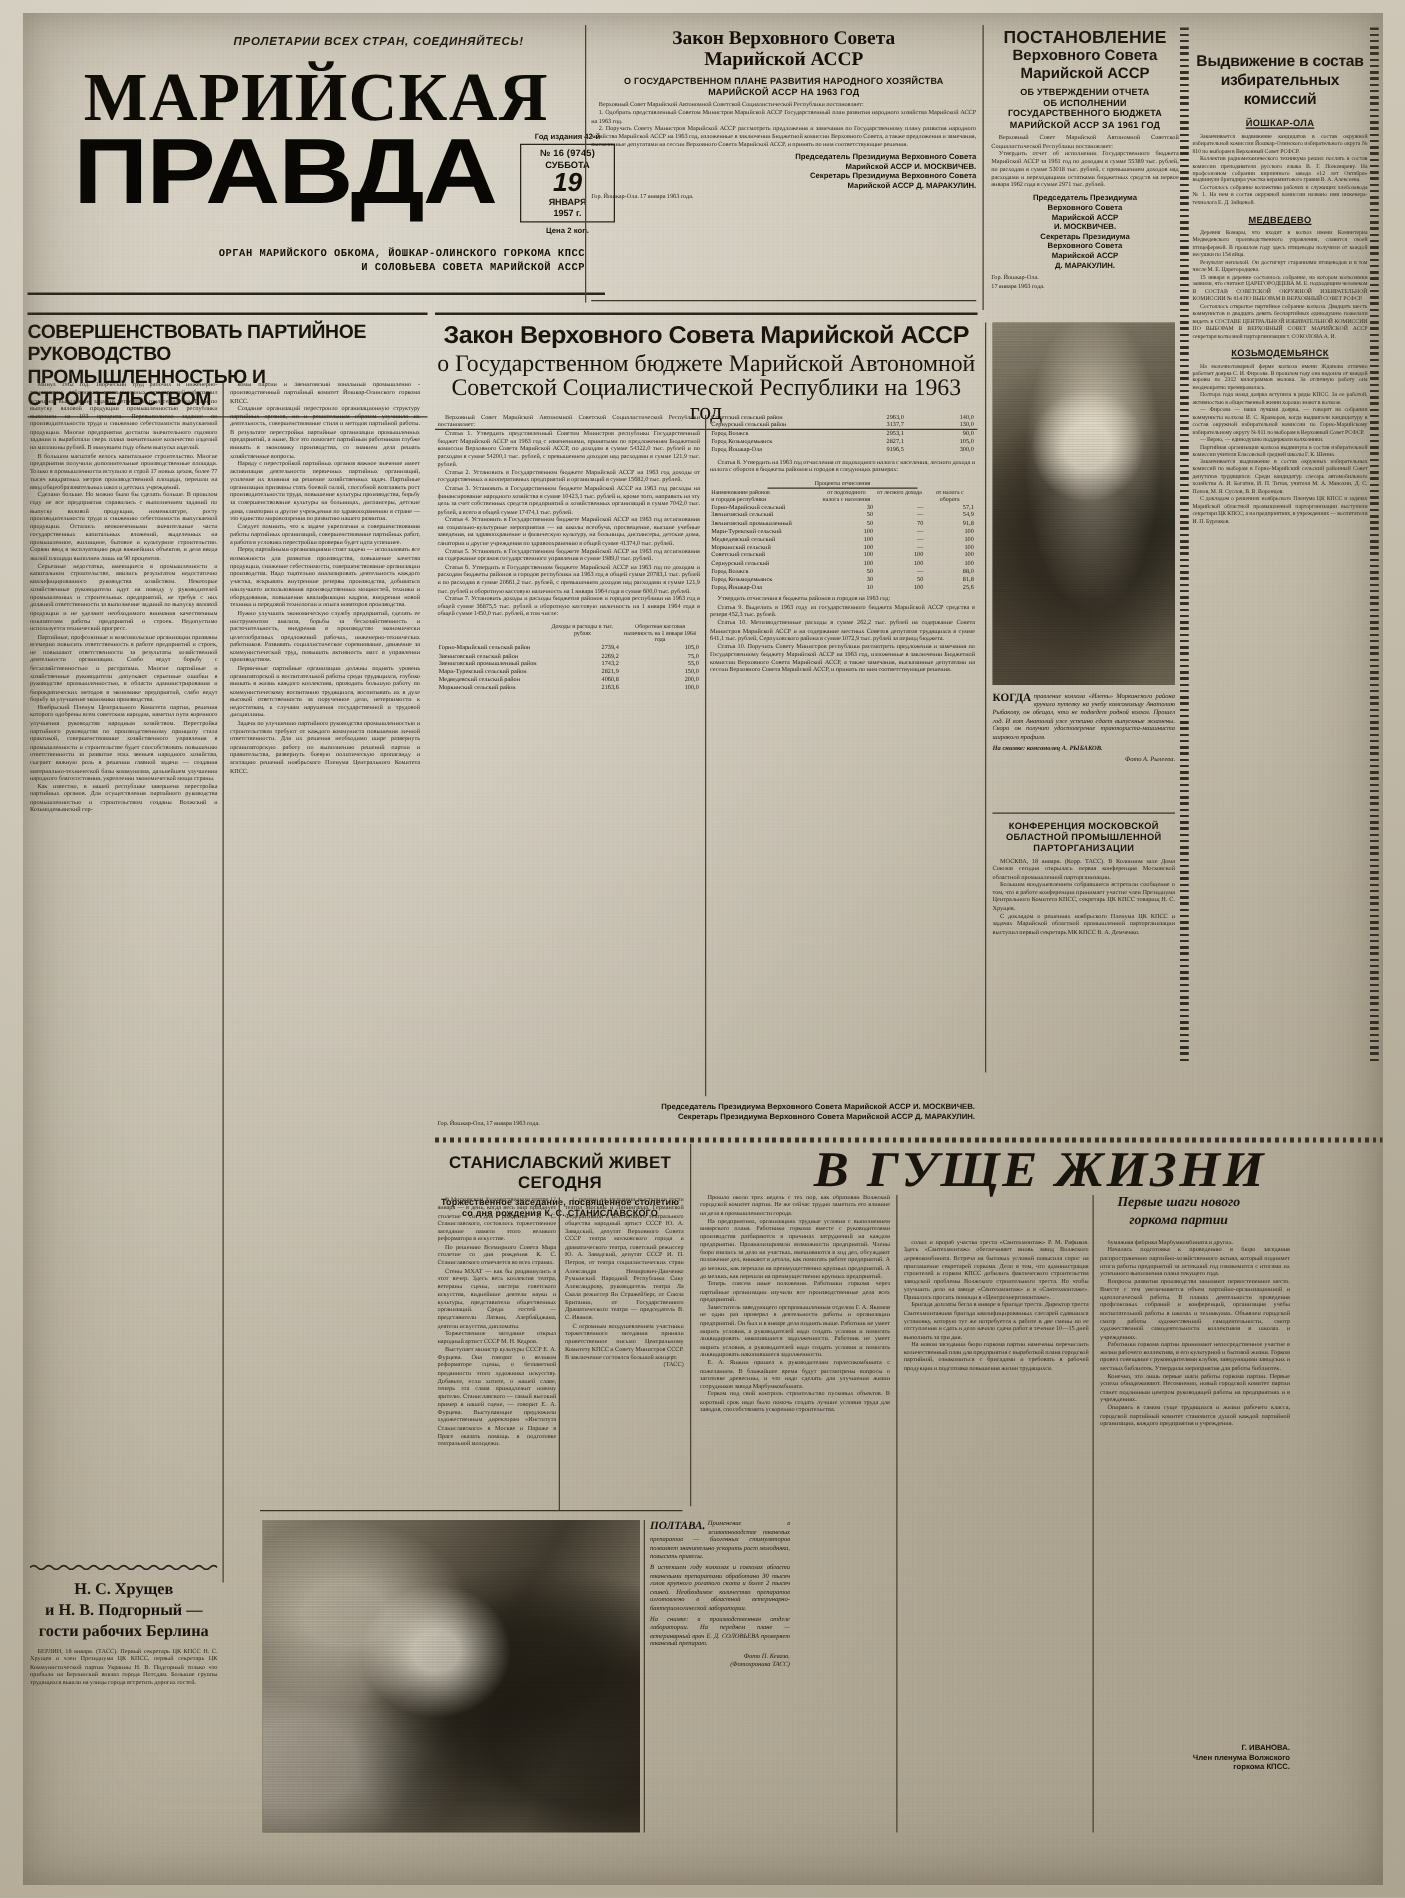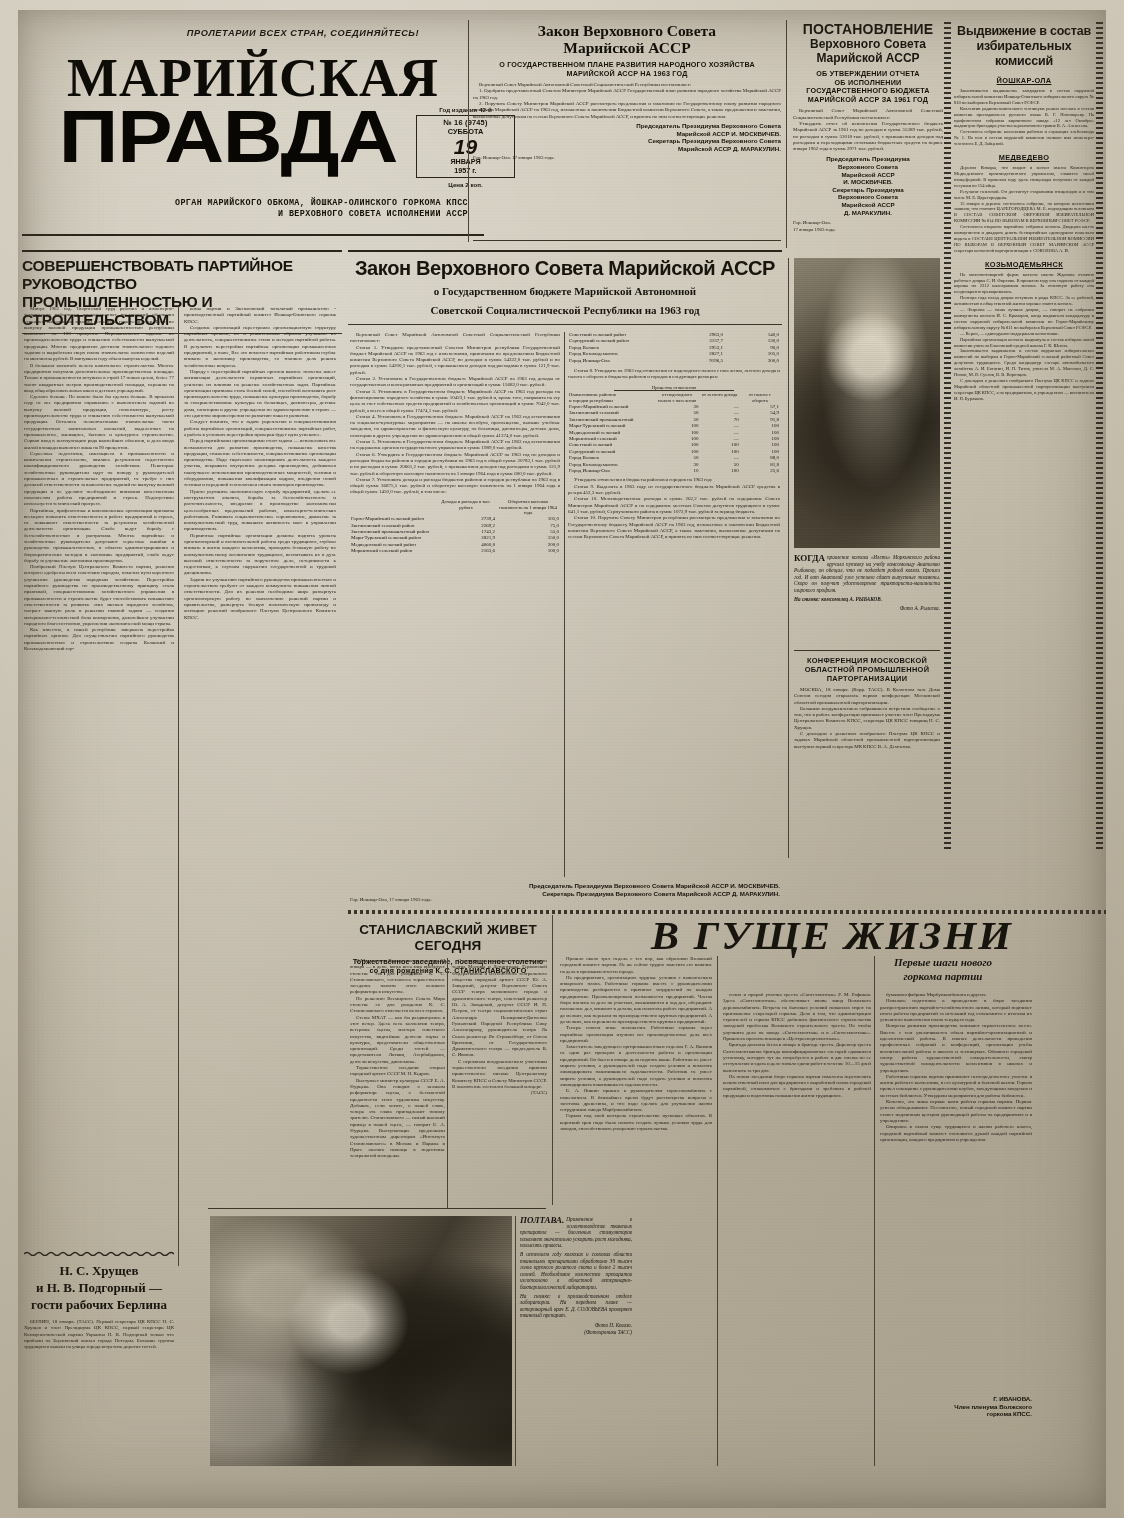--- a/index.html
+++ b/index.html
@@ -69,21 +69,21 @@
   .hdr-law{font-family:"Liberation Serif",serif;font-weight:bold;font-size:15.5px;line-height:17px;text-align:center;color:#0f0d08;}
   .sub-caps{font-family:"Liberation Sans",sans-serif;font-weight:bold;font-size:7.2px;line-height:8.6px;text-align:center;letter-spacing:.2px;color:#171309;}
   .sig{font-family:"Liberation Sans",sans-serif;font-weight:bold;font-size:6.2px;line-height:7.6px;text-align:right;color:#171309;}
 
   .hdr-post{font-family:"Liberation Sans",sans-serif;font-weight:bold;font-size:14px;line-height:15px;text-align:center;letter-spacing:.2px;}
   .hdr-post2{font-family:"Liberation Sans",sans-serif;font-weight:bold;font-size:12px;line-height:14px;text-align:center;}
   .hdr-vyd{font-family:"Liberation Sans",sans-serif;font-weight:bold;font-size:12.5px;line-height:15px;text-align:center;letter-spacing:-.2px;}
 
   .big-head-1{font-family:"Liberation Sans",sans-serif;font-weight:bold;font-size:15.5px;line-height:18px;letter-spacing:-.3px;}
   .big-head-2{font-family:"Liberation Sans",sans-serif;font-weight:bold;font-size:19.5px;line-height:22px;text-align:center;letter-spacing:-.4px;transform:scaleX(1.03);}
-  .big-head-serif{font-family:"Liberation Serif",serif;font-weight:bold;font-size:11px;line-height:19px;text-align:center;}
+  .big-head-serif{font-family:"Liberation Serif",serif;font-weight:normal;font-size:19px;line-height:19px;text-align:center;}
   .gushche{font-family:"Liberation Serif",serif;font-weight:bold;font-style:italic;font-size:40px;line-height:42px;text-align:center;letter-spacing:2px;transform:scaleX(1.05);}
   .stani{font-family:"Liberation Sans",sans-serif;font-weight:bold;font-size:13.5px;line-height:16px;text-align:center;letter-spacing:.2px;}
 
   .sec-sub{font-family:"Liberation Sans",sans-serif;font-weight:bold;font-size:7.4px;line-height:9px;text-align:center;letter-spacing:.3px;}
   .sec-sub u{text-decoration:underline;}
   .ital-sub{font-family:"Liberation Serif",serif;font-style:italic;font-weight:bold;font-size:11px;line-height:13px;text-align:center;}
   .cap-ital{font-family:"Liberation Serif",serif;font-style:italic;font-size:5.2px;line-height:6.6px;text-align:justify;}
   .khr{font-family:"Liberation Serif",serif;font-weight:bold;font-size:13px;line-height:17px;text-align:center;}
 
   
@@ -109,34 +109,34 @@
 <body>
 
 <div id="page">
 <div class="sheet">
 
   <div style="position:absolute;left:0;top:0;width:470px;height:232px;">
     <div class="slogan" style="position:absolute;left:120px;top:18px;width:330px;">ПРОЛЕТАРИИ ВСЕХ СТРАН, СОЕДИНЯЙТЕСЬ!</div>
     <div class="mast1" style="position:absolute;left:10px;top:42px;width:450px;">МАРИЙСКАЯ</div>
     <div class="mast2" style="position:absolute;left:10px;top:92px;width:400px;">ПРАВДА</div>
 
-    <div style="position:absolute;left:398px;top:96px;width:99px;">
+    <div style="position:absolute;left:398px;top:96px;width:76px;">
       <div class="db-year-lbl">Год издания 42-й</div>
       <div class="datebox" style="margin-top:2px;">
         <div class="db-num">№ 16 (9745)</div>
         <div class="db-day">СУББОТА</div>
         <div class="db-big">19</div>
         <div class="db-mon">ЯНВАРЯ</div>
         <div class="db-mon">1957 г.</div>
       </div>
       <div class="db-price" style="margin-top:3px;">Цена 2 коп.</div>
     </div>
 
     <div class="organ" style="position:absolute;left:30px;top:188px;width:420px;">ОРГАН МАРИЙСКОГО ОБКОМА, ЙОШКАР-ОЛИНСКОГО ГОРКОМА КПСС</div>
-    <div class="organ" style="position:absolute;left:30px;top:199px;width:420px;">И ВЕРХОВНОГО СОВЕТА ИСПОЛНЕНИИ   АССР</div>
+    <div class="organ" style="position:absolute;left:30px;top:199px;width:420px;">И СОЛОВЬЕВА СОВЕТА МАРИЙСКОЙ   АССР</div>
     <div style="position:absolute;left:4px;top:224px;width:462px;border-top:2.2px solid #2a251b;"></div>
   </div>
 
   <div style="position:absolute;left:455px;top:12px;width:308px;height:222px;">
     <div class="hdr-law">Закон Верховного Совета</div>
     <div class="hdr-law">Марийской АССР</div>
     <div class="sub-caps" style="margin-top:5px;">О ГОСУДАРСТВЕННОМ ПЛАНЕ РАЗВИТИЯ НАРОДНОГО ХОЗЯЙСТВА</div>
     <div class="sub-caps">МАРИЙСКОЙ АССР НА 1963 ГОД</div>
     <div class="body-txt" style="margin-top:4px;">
       <p>Верховный Совет Марийской Автономной Советской Социалистической Республики постановляет:</p>
@@ -178,21 +178,21 @@
     <div class="sig" style="text-align:center;">Д. МАРАКУЛИН.</div>
     <div class="body-txt" style="margin-top:4px;">
       <p style="text-indent:0;">Гор. Йошкар-Ола.</p>
       <p style="text-indent:0;">17 января 1963 года.</p>
     </div>
   </div>
 
   <div class="scroll-edge" style="position:absolute;left:926px;top:12px;height:830px;"></div>
   <div class="scroll-edge" style="position:absolute;left:1078px;top:12px;height:830px;"></div>
 
-  <div style="position:absolute;left:936px;top:14px;width:140px;">
+  <div style="position:absolute;left:936px;top:32px;width:140px;">
     <div class="hdr-vyd">Выдвижение в состав</div>
     <div class="hdr-vyd">избирательных</div>
     <div class="hdr-vyd">комиссий</div>
     <div class="sec-sub" style="margin-top:7px;"><u>ЙОШКАР-ОЛА</u></div>
     <div class="body-txt tiny" style="margin-top:3px;">
       <p>Заканчивается выдвижение кандидатов в состав окружной избирательной комиссии Йошкар-Олинского избирательного округа № 810 по выборам в Верховный Совет РСФСР.</p>
       <p>Коллектив радиомеханического техникума решил послать в состав комиссии преподавателя русского языка В. Г. Пономареву. На профсоюзном собрании кирпичного завода «12 лет Октября» выдвинули бригадира участка керамзитового гравия В. А. Алексеева.</p>
       <p>Состоялось собрание коллектива рабочих и служащих хлебозавода № 1. На нем в состав окружной комиссии названо имя инженера-технолога Е. Д. Зайцевой.</p>
     </div>
     <div class="sec-sub" style="margin-top:6px;"><u>МЕДВЕДЕВО</u></div>

